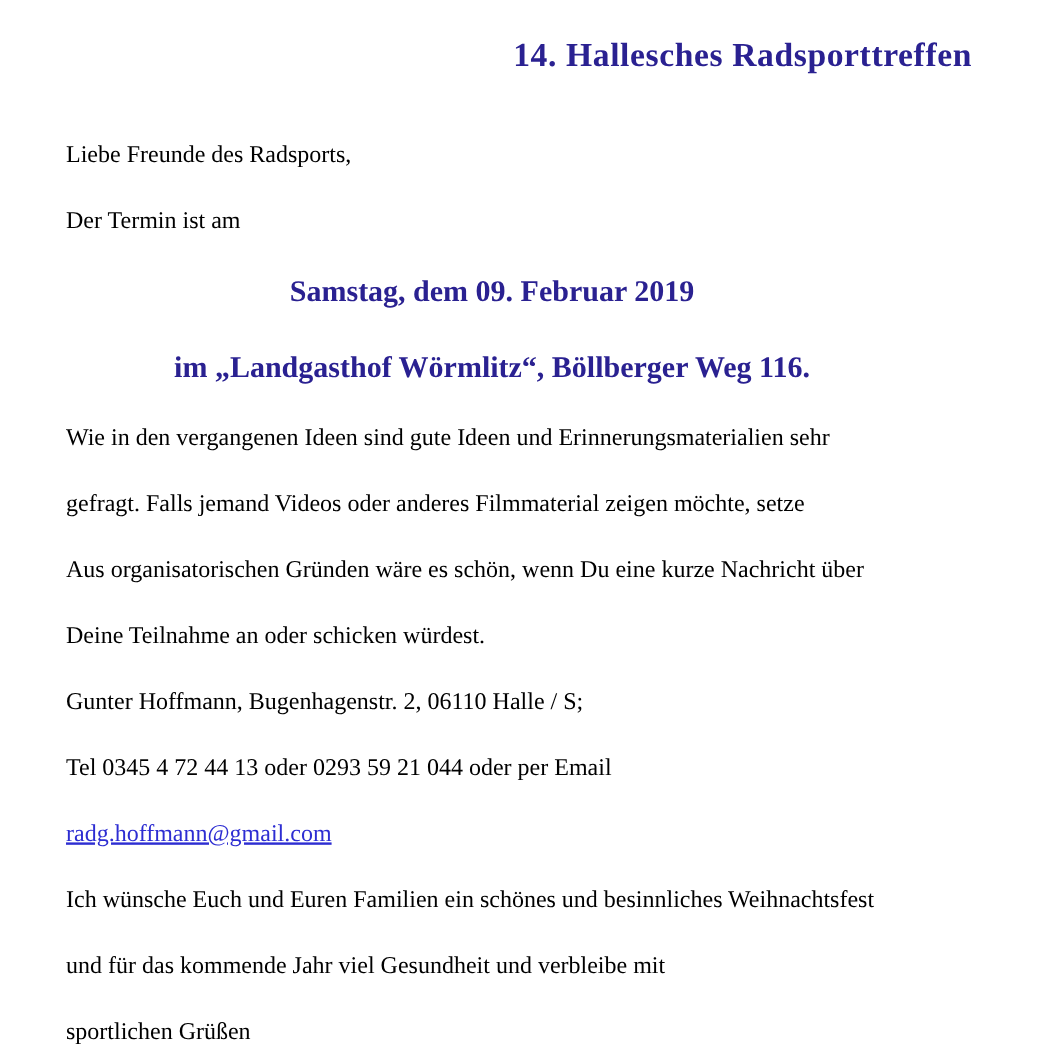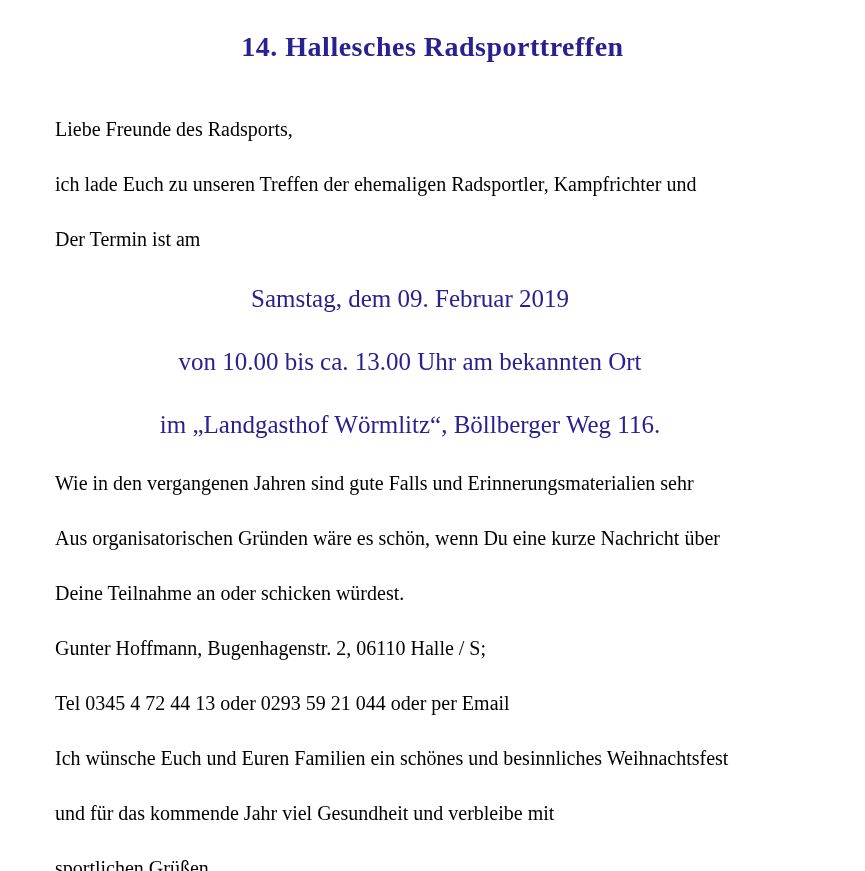--- a/index.html
+++ b/index.html
@@ -18,40 +18,40 @@
     padding: 30px 45px 0 55px;
     box-sizing: border-box;
     width: 865px;
     height: 871px;
     overflow: hidden;
   }
   .doc-title {
     font-size: 28px;
     font-weight: bold;
     color: #2a2191;
-    text-align: center;
+    text-align: right;
     margin: 0 10px 0 0;
     line-height: 34px;
     letter-spacing: 0.5px;
   }
   .para {
     font-size: 20px;
     line-height: 27px;
     margin: 21px 0 0 0;
   }
   .para.first {
     margin-top: 52px;
   }
   .line {
     white-space: nowrap;
     margin-top: 28px;
   }
   .event-block {
     font-size: 25px;
-    font-weight: normal;
+    font-weight: bold;
     color: #2a2191;
     text-align: center;
     line-height: 35px;
     margin: 18px 55px 0 0;
   }
   .event-block .line {
     white-space: nowrap;
   }
   a.email-link {
     color: #2d2dd2;
@@ -64,43 +64,43 @@
 
 <div class="page">
 
   <h1 class="doc-title">14. Hallesches Radsporttreffen</h1>
 
   <div class="para first">
     <div class="line">Liebe Freunde des Radsports,</div>
   </div>
 
   <div class="para">
-    <div class="line">ich lade Euch zu unseren Treffen der ehemaligen Radsportler, Kampfrichter und</div>
   </div>
 
   <div class="para">
     <div class="line">Der Termin ist am</div>
   </div>
 
   <div class="event-block">
     <div class="line">Samstag, dem 09. Februar 2019</div>
-    <div class="line">von 10.00 bis ca. 13.00 Uhr am bekannten Ort</div>
     <div class="line">im „Landgasthof Wörmlitz“, Böllberger Weg 116.</div>
   </div>
 
 
   <div class="para">
-    <div class="line">Wie in den vergangenen Jahren sind gute Falls und Erinnerungsmaterialien sehr</div>
+    <div class="line">Wie in den vergangenen Ideen sind gute Ideen und Erinnerungsmaterialien sehr</div>
+    <div class="line">gefragt. Falls jemand Videos oder anderes Filmmaterial zeigen möchte, setze</div>
   </div>
 
   <div class="para">
     <div class="line">Aus organisatorischen Gründen wäre es schön, wenn Du eine kurze Nachricht über</div>
     <div class="line">Deine Teilnahme an oder schicken würdest.</div>
     <div class="line">Gunter Hoffmann, Bugenhagenstr. 2, 06110 Halle / S;</div>
     <div class="line">Tel 0345 4 72 44 13 oder 0293 59 21 044 oder per Email</div>
+    <div class="line"><a class="email-link">radg.hoffmann@gmail.com</a></div>
   </div>
 
   <div class="para">
     <div class="line">Ich wünsche Euch und Euren Familien ein schönes und besinnliches Weihnachtsfest</div>
     <div class="line">und für das kommende Jahr viel Gesundheit und verbleibe mit</div>
   </div>
 
   <div class="para">
     <div class="line">sportlichen Grüßen</div>
   </div>

